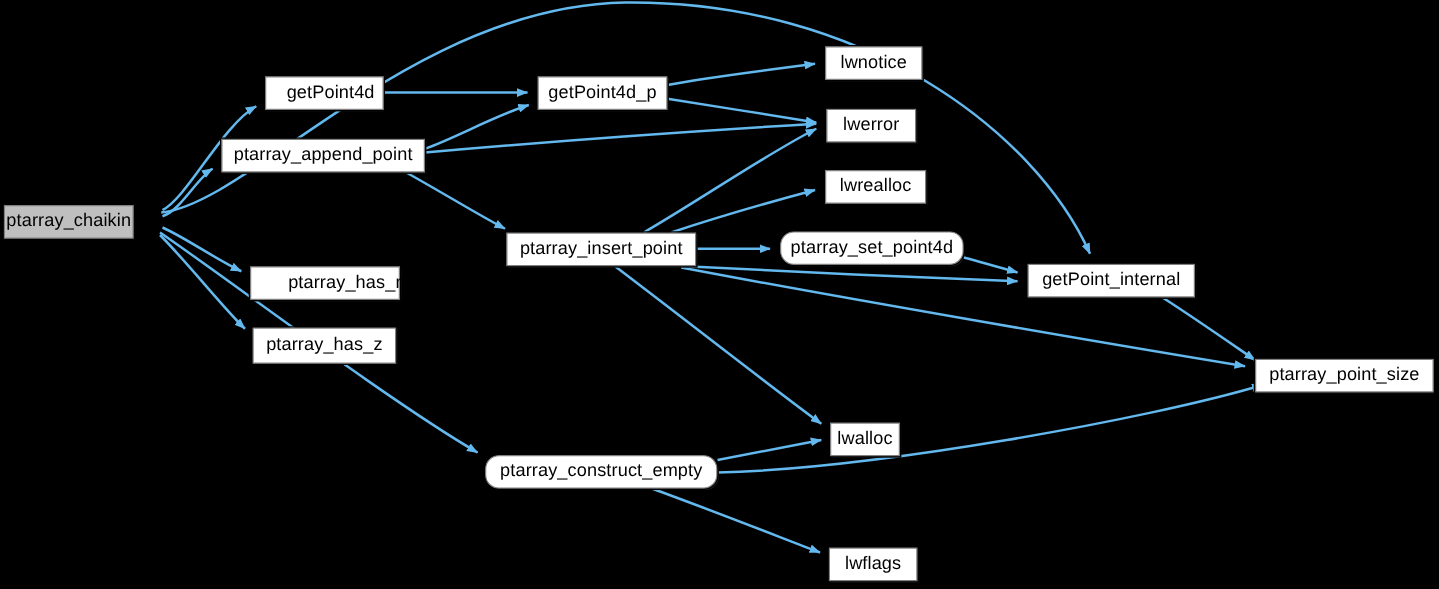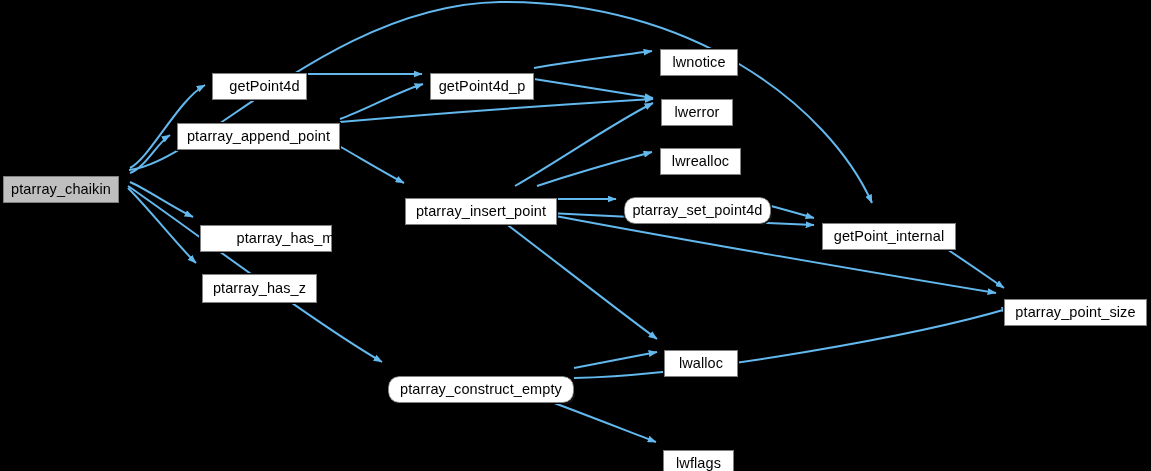--- a/index.html
+++ b/index.html
@@ -30,21 +30,20 @@
     background: #ffffff;
     color: #000000;
     font-size: 14.5px;
     line-height: 1;
     display: flex;
     align-items: center;
     justify-content: center;
     white-space: nowrap;
     letter-spacing: 0.1px;
     box-shadow: 1px 1px 0 0 #2b2b2b;
-    margin-top: 12px;
   }
   .node.root {
     background: #bfbfbf;
   }
 </style>
 </head>
 <body>
 
 <div id="graph-root">
   <svg id="edges" xmlns="http://www.w3.org/2000/svg">
@@ -73,30 +72,30 @@
         <path d="M 545,214 C 660,236 880,274 996,293" marker-end="url(#arrow)" stroke="#63b8ee"></path>
         <path d="M 492,213 C 550,257 620,312 657,339" marker-end="url(#arrow)" stroke="#63b8ee"></path>
         <path d="M 771,206 C 786,210 800,214 814,218" marker-end="url(#arrow)" stroke="#63b8ee"></path>
         <path d="M 930,238 C 955,254 985,275 1004,288" marker-end="url(#arrow)" stroke="#63b8ee"></path>
         <path d="M 574,368 C 605,362 635,356 657,352" marker-end="url(#arrow)" stroke="#63b8ee"></path>
         <path d="M 574,378 C 700,375 920,335 1010,308" marker-end="url(#arrow)" stroke="#63b8ee"></path>
         <path d="M 522,391 C 566,407 622,429 656,442" marker-end="url(#arrow)" stroke="#63b8ee"></path>
       </g>
   </svg>
   <div id="node-layer">
-      <div class="node root" style="left: 3px; top: 164px; width: 116px; height: 27px;">ptarray_chaikin</div>
+      <div class="node root" style="left: 3px; top: 164px; width: 104px; height: 27px;">ptarray_chaikin</div>
       <div class="node" style="left: 212px; top: 61px; width: 95px; height: 27px; padding-left: 10px;">getPoint4d</div>
       <div class="node" style="left: 177px; top: 111px; width: 163px; height: 27px;">ptarray_append_point</div>
-      <div class="node" style="left: 200px; top: 213px; width: 132px; height: 27px; padding-left: 39px;">ptarray_has_m</div>
+      <div class="node" style="left: 200px; top: 213px; width: 120px; height: 27px; padding-left: 39px;">ptarray_has_m</div>
       <div class="node" style="left: 202px; top: 262px; width: 115px; height: 29px;">ptarray_has_z</div>
       <div class="node" style="left: 430px; top: 61px; width: 104px; height: 27px;">getPoint4d_p</div>
       <div class="node" style="left: 405px; top: 186px; width: 152px; height: 27px;">ptarray_insert_point</div>
       <div class="node" style="left: 388px; top: 364px; width: 186px; height: 27px; border-radius: 11px;">ptarray_construct_empty</div>
       <div class="node" style="left: 660px; top: 37px; width: 78px; height: 27px;">lwnotice</div>
       <div class="node" style="left: 661px; top: 87px; width: 72px; height: 27px;">lwerror</div>
       <div class="node" style="left: 660px; top: 136px; width: 81px; height: 27px;">lwrealloc</div>
       <div class="node" style="left: 624px; top: 185px; width: 147px; height: 27px; border-radius: 11px;">ptarray_set_point4d</div>
-      <div class="node" style="left: 664px; top: 338px; width: 74px; height: 27px;">lwalloc</div>
+      <div class="node" style="left: 664px; top: 338px; width: 56px; height: 27px;">lwalloc</div>
       <div class="node" style="left: 663px; top: 438px; width: 71px; height: 27px; text-align: center;">lwflags</div>
       <div class="node" style="left: 822px; top: 211px; width: 134px; height: 27px;">getPoint_internal</div>
       <div class="node" style="left: 1004px; top: 287px; width: 143px; height: 27px;">ptarray_point_size</div>
     </div>
 </div>
 
 </body></html>

